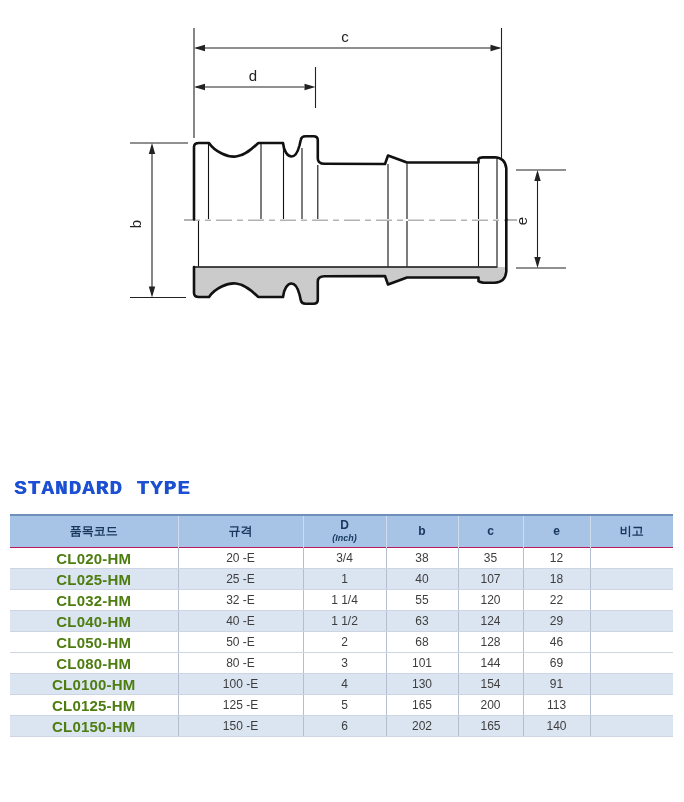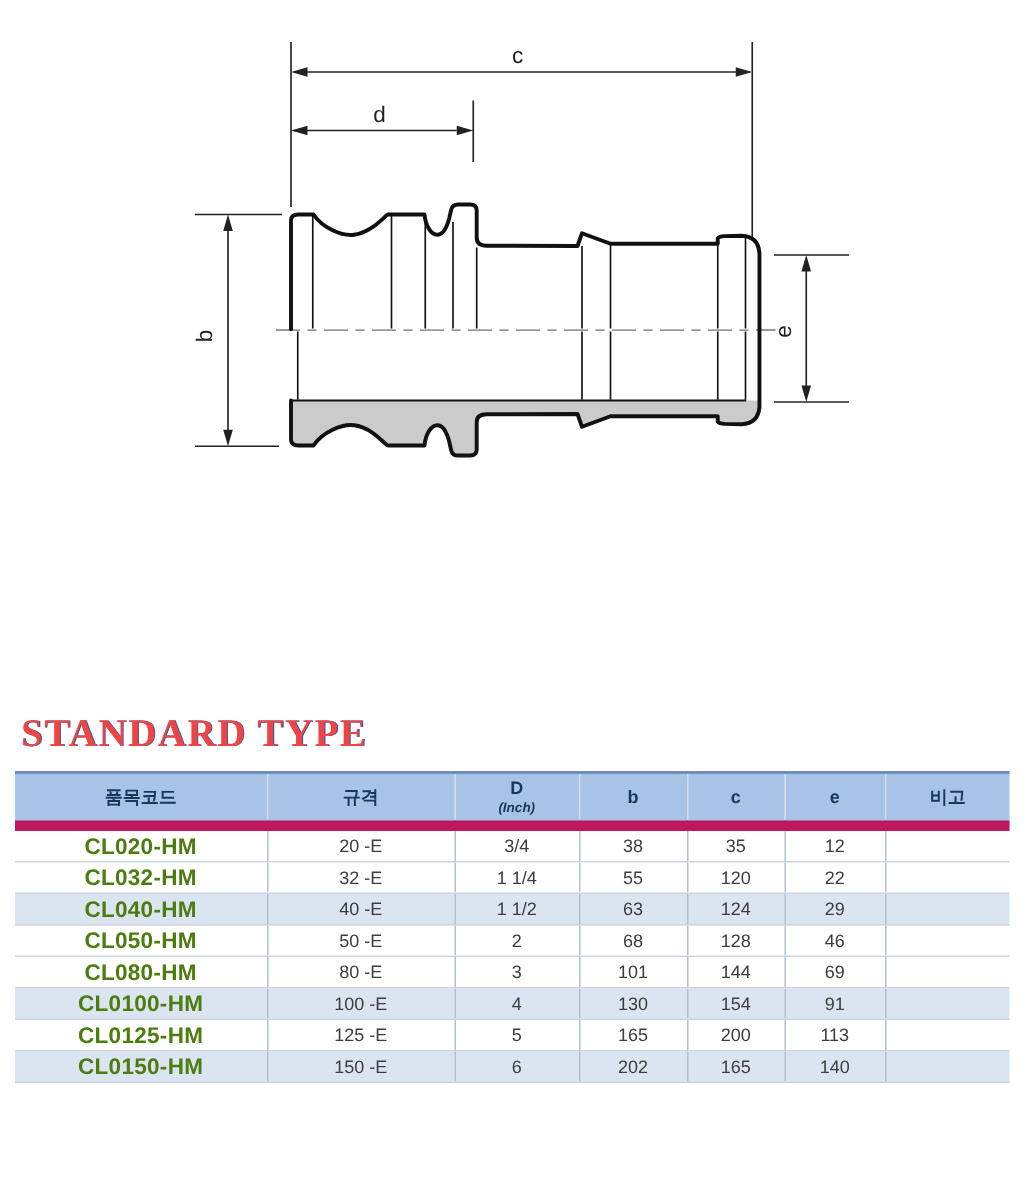--- a/index.html
+++ b/index.html
@@ -2,33 +2,33 @@
 <html><head>
 <meta charset="utf-8">
 <style>
   html,body{margin:0;padding:0;background:#ffffff;}
   #page{position:relative;width:684px;height:802px;background:#ffffff;overflow:hidden;
         font-family:"Liberation Sans", sans-serif;}
   
   #drawing{position:absolute;left:0;top:0;width:684px;height:460px;}
   
   #title{position:absolute;left:14px;top:474px;
-         font-family:Liberation Serif, serif;
-         font-weight:bold;font-size:26px;letter-spacing:1px;
-         color:#ef4444;line-height:30px;white-space:nowrap;
+         font-family:Liberation Mono, monospace;
+         font-weight:bold;font-size:21px;letter-spacing:1px;
+         color:#1d4ed8;line-height:30px;white-space:nowrap;
          text-shadow:0.6px 0 0 #1b5cab;}
   
   #spec-table{position:absolute;left:10px;top:514px;width:663px;
               border-collapse:collapse;table-layout:fixed;
               font-size:12px;color:#3d3d3d;}
   #spec-table th{background:#a7c3e6;color:#17375d;font-weight:bold;
                  height:31px;padding:0;text-align:center;vertical-align:middle;
                  border-left:1px solid #cfdcec;font-size:12px;line-height:13px;}
   #spec-table th:first-child{border-left:none;}
-  #spec-table thead tr{border-top:2px solid #6d8fba;border-bottom:7px solid #be185d;}
+  #spec-table thead tr{border-top:2px solid #6d8fba;border-bottom:1px solid #be185d;}
   #spec-table td{height:20px;padding:0;text-align:center;vertical-align:middle;
                  border-left:1px solid #b3bfce;border-bottom:1px solid #ccd5e1;}
   #spec-table td:first-child{border-left:none;}
   #spec-table tr.alt td{background:#dbe5f1;}
   #spec-table td.code{color:#4d7c0f;font-weight:bold;font-size:15px;letter-spacing:0.2px;}
   .th-sub{display:block;font-size:9px;font-weight:bold;font-style:italic;}
 </style>
 </head>
 <body>
 
@@ -148,20 +148,29 @@
     <tbody>
         <tr>
           <td class="code">CL020-HM</td>
           <td>20 -E</td>
           <td>3/4</td>
           <td>38</td>
           <td>35</td>
           <td>12</td>
           <td></td>
         </tr>
+        <tr class="alt">
+          <td class="code">CL025-HM</td>
+          <td>25 -E</td>
+          <td>1</td>
+          <td>40</td>
+          <td>107</td>
+          <td>18</td>
+          <td></td>
+        </tr>
         <tr>
           <td class="code">CL032-HM</td>
           <td>32 -E</td>
           <td>1 1/4</td>
           <td>55</td>
           <td>120</td>
           <td>22</td>
           <td></td>
         </tr>
         <tr class="alt">

